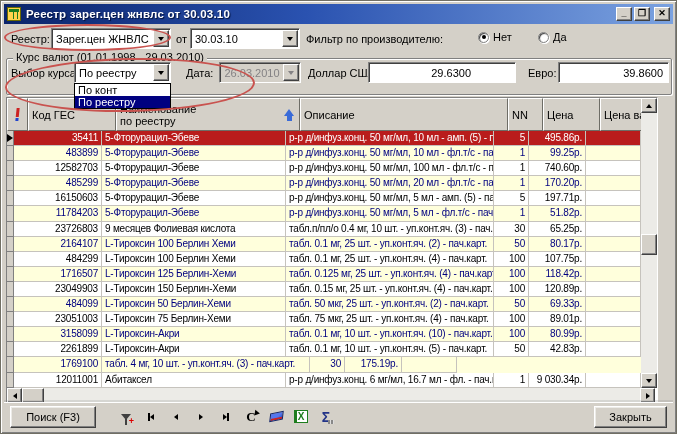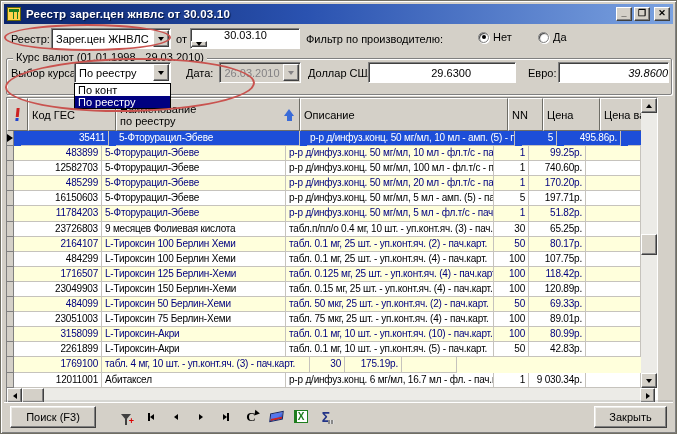--- a/index.html
+++ b/index.html
@@ -74,21 +74,21 @@
   .sort-arrow { position:absolute; right:5px; top:10px; width:0; height:0; border-left:5px solid transparent; border-right:5px solid transparent; border-bottom:7px solid #3A6BD8; }
   .sort-arrow:after { content:""; position:absolute; left:-2.5px; top:7px; width:5px; height:5px; background:#3A6BD8; }
   .excl { display:flex; flex-direction:column; align-items:center; gap:1px; transform:skewX(-6deg); }
   .excl .bar { width:3px; height:9px; background:#CC2222; }
   .excl .dot { width:3px; height:3px; background:#2244CC; }
   .gbody { position:relative; }
   .grow { display:flex; height:15.1px; background:#fff; color:#000; }
   .grow .cell { flex:none; border-right:1px solid #C6C3BD; border-bottom:1px solid #C6C3BD; padding:0 3px; line-height:14px; white-space:nowrap; overflow:hidden; font-size:10px; letter-spacing:-0.2px; }
   .grow .cell.ind { background:#D4D0C8; border-right:1px solid #808080; border-bottom:1px solid #808080; display:flex; align-items:center; justify-content:center; padding:0; }
   .grow.alt { background:#FFFFDC; color:#000080; }
-  .grow.sel { background:#1d4ed8; color:#fff;gap:7px; }
+  .grow.sel { background:#b91c1c; color:#fff; }
   .num { text-align:right; }
   .tri { width:0; height:0; border-top:4px solid transparent; border-bottom:4px solid transparent; border-left:6px solid #000; visibility:hidden; }
   .tri.show { visibility:visible; }
   
   .vscroll { position:absolute; right:0; top:0; width:16px; height:290px; background:#ECEBE7; }
   .hscroll { position:absolute; left:0; top:290px; width:648px; height:15px; background:#ECEBE7; }
   .sbtn { position:absolute; background:#D4D0C8; border:1px solid; border-color:#FFF #404040 #404040 #FFF; box-shadow:inset -1px -1px 0 #808080; display:flex; align-items:center; justify-content:center; }
   .sb-up    { left:0; top:0; width:16px; height:15px; }
   .sb-down  { left:0; bottom:0; width:16px; height:15px; }
   .sb-left  { left:0; top:0; width:15px; height:15px; }
@@ -139,21 +139,21 @@
   </div>
 
   <div class="label" style="left:10px;top:32px;">Реестр:</div>
   <div class="combo" style="left:50px;top:27px;width:120px;">
     <div class="val">Зарег.цен ЖНВЛС</div>
     <div class="drop">
         <span class="darr"></span>
       </div>
   </div>
   <div class="label" style="left:175px;top:32px;">от</div>
-  <div class="combo" style="left:189px;top:27px;width:110px;flex-direction:column;">
+  <div class="combo" style="left:189px;top:27px;width:110px;">
     <div class="val">30.03.10</div>
     <div class="drop">
         <span class="darr"></span>
       </div>
   </div>
   <div class="label" style="left:305px;top:32px;">Фильтр по производителю:</div>
   <div class="radio" style="left:453px;top:30px;">
     <span class="rcircle on" id="radio-no"></span>
     <span>Нет</span>
   </div>
@@ -184,21 +184,21 @@
         <span class="darr"></span>
       </div>
   </div>
 
   <div class="label" style="left:307px;top:66px;">Доллар США:</div>
   <div class="field" style="left:367px;top:61px;width:148px;">
     <div class="val" style="padding-right:44px;">29.6300</div>
   </div>
   <div class="label" style="left:527px;top:66px;">Евро:</div>
   <div class="field" style="left:557px;top:61px;width:111px;">
-    <div class="val" style="font-style:italic;">39.8600</div>
+    <div class="val" style="padding-right:5px;">39.8600</div>
   </div>
 
   <div class="grid">
     <div class="ghead">
       <div class="hcell c-ind">
         <span class="excl">
             <span class="bar"></span>
             <span class="dot"></span>
           </span>
       </div>

